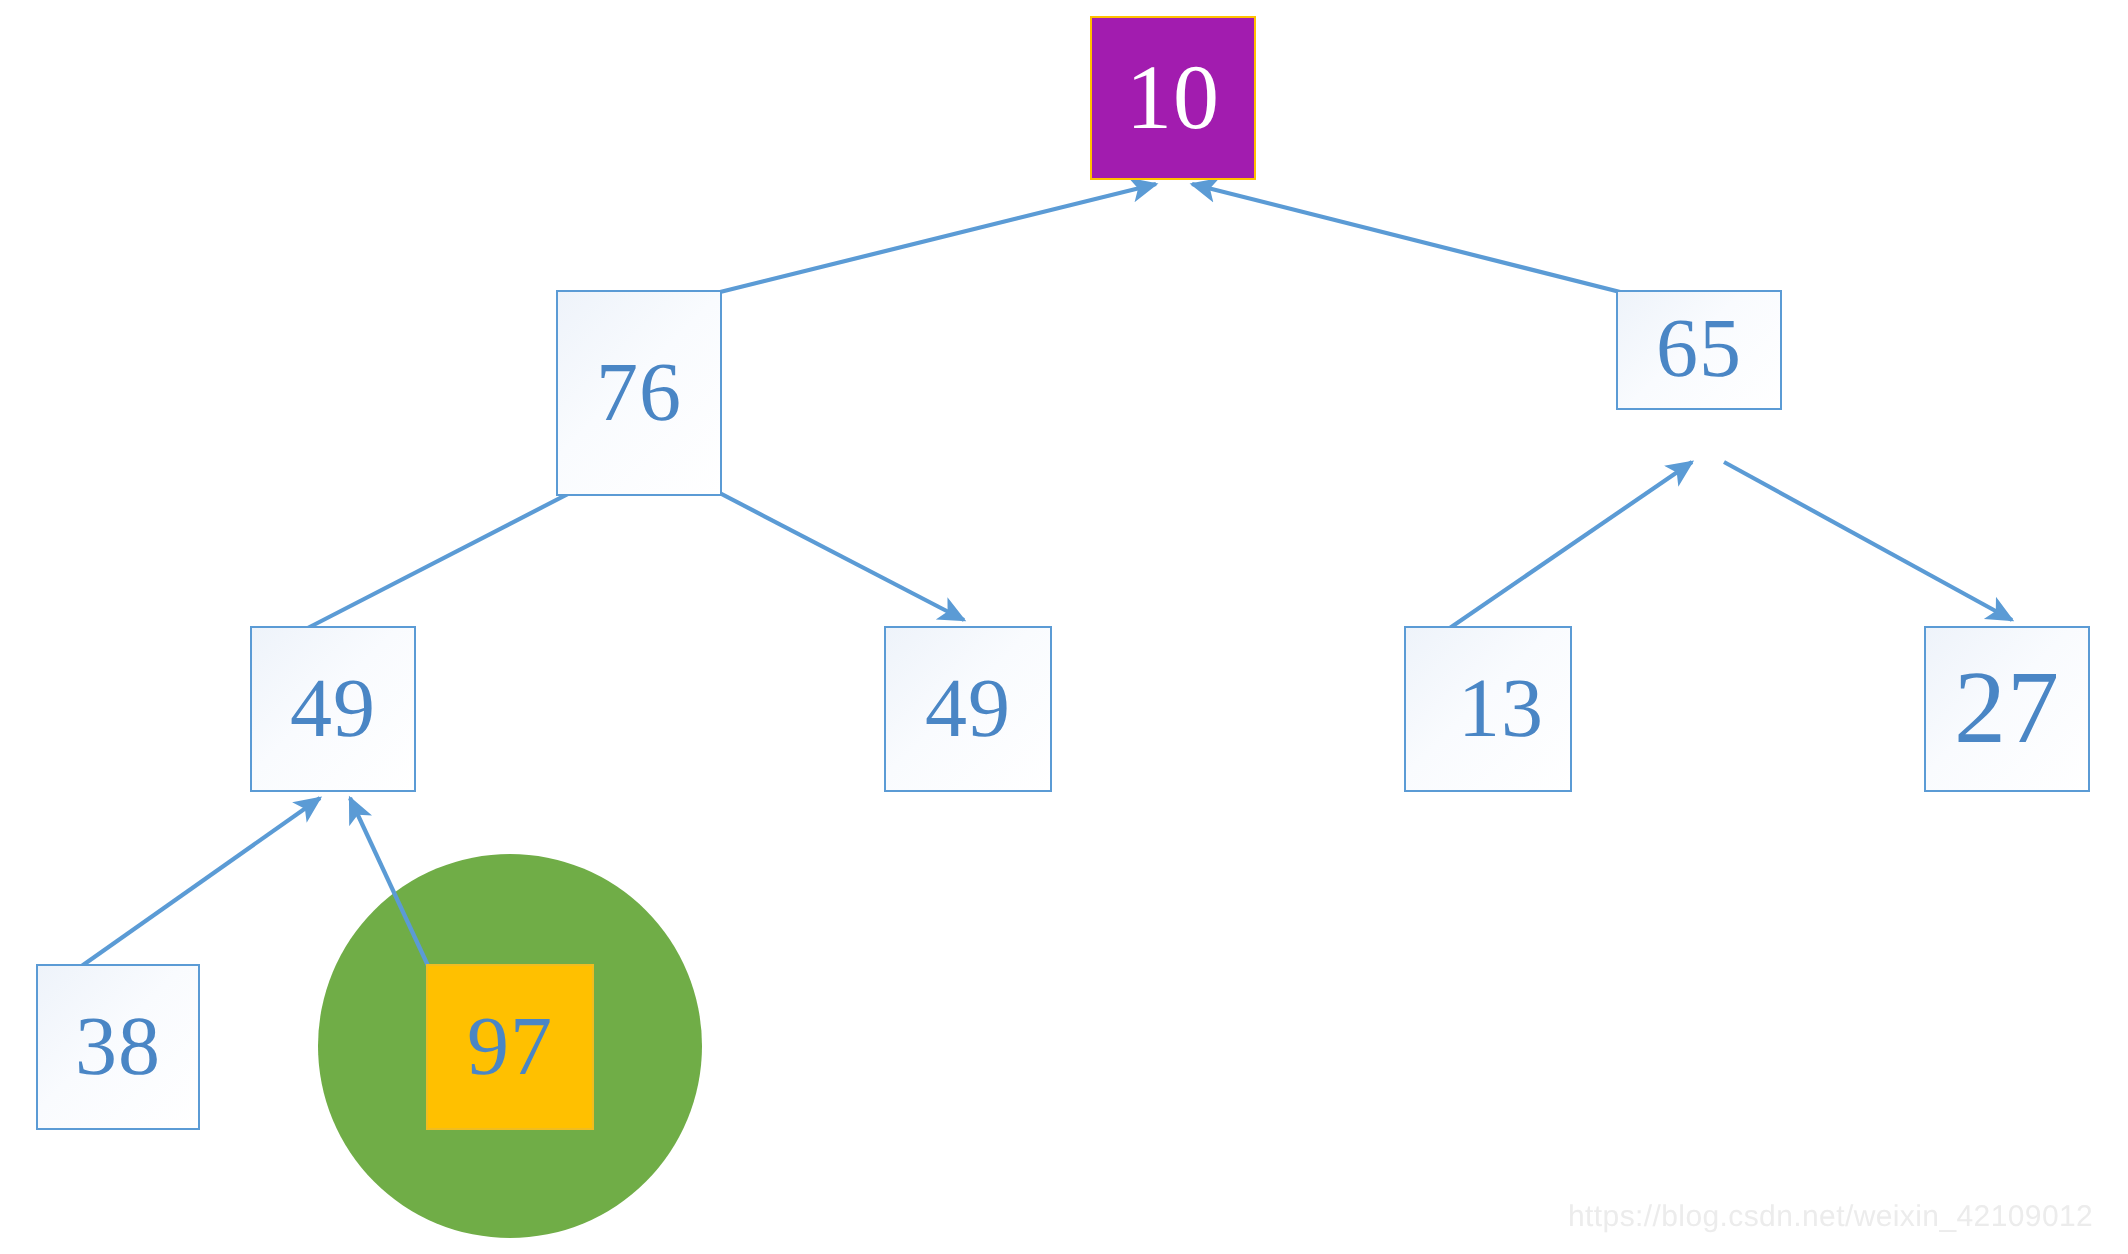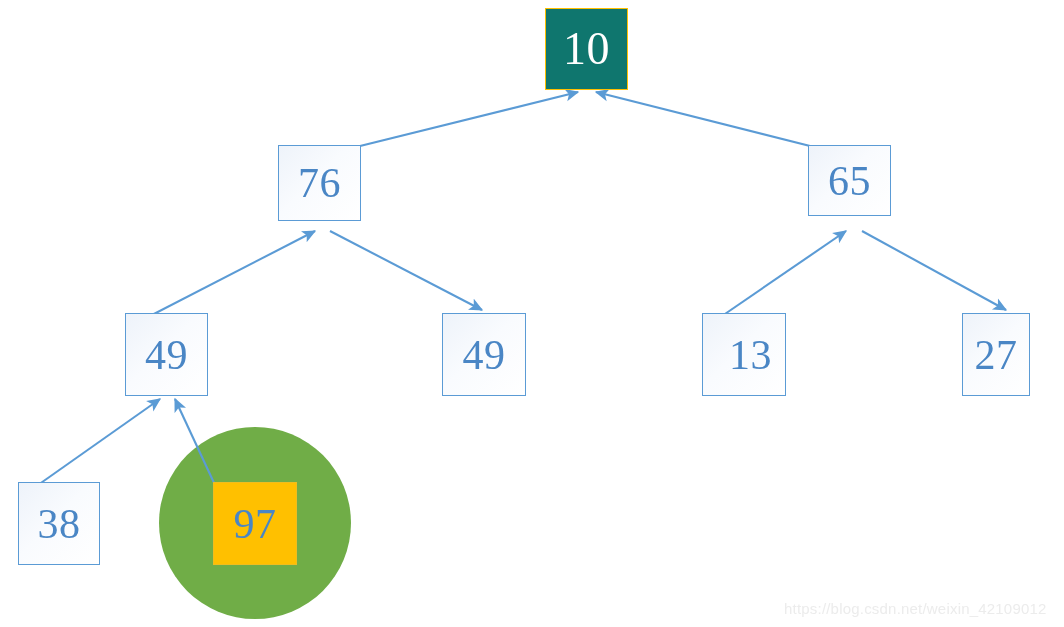--- a/index.html
+++ b/index.html
@@ -41,21 +41,21 @@
     letter-spacing: 0.5px;
     user-select: none;
   }
   .node-plain {
     background: linear-gradient(135deg, #eef3fa 0%, #f9fbfe 45%, #ffffff 100%);
     border: 1px solid #5B9BD5;
     color: #4A86C5;
     box-shadow: 0 0 0 0 rgba(0,0,0,0);
   }
   .node-marked {
-    background: #0f766e;
+    background: #a21caf;
     border: 1px solid #FFC000;
     color: #ffffff;
   }
   .node-inserted {
     background: #FFC000;
     border: 1px solid #F0BC20;
     color: #4A86C5;
     text-align: center;
   }
   .watermark {
@@ -90,36 +90,36 @@
         <line x1="862" y1="231" x2="1006" y2="310" stroke="#5B9BD5" stroke-width="2.1" marker-end="url(#arrowhead)"></line>
         <line x1="38" y1="485" x2="160" y2="399" stroke="#5B9BD5" stroke-width="2.1" marker-end="url(#arrowhead)"></line>
         <line x1="215" y1="485" x2="175" y2="399" stroke="#5B9BD5" stroke-width="2.1" marker-end="url(#arrowhead)"></line>
       </g>
   </svg>
 
   <div id="nodes-layer">
       <div class="node node-marked" style="left: 545px; top: 8px; width: 83px; height: 82px; font-size: 46px;">
         <span>10</span>
       </div>
-      <div class="node node-plain" style="left: 278px; top: 145px; width: 83px; height: 76px; font-size: 42px;">
+      <div class="node node-plain" style="left: 278px; top: 145px; width: 83px; height: 103px; font-size: 42px;">
         <span>76</span>
       </div>
-      <div class="node node-plain" style="left: 808px; top: 145px; width: 83px; height: 71px; font-size: 42px;">
+      <div class="node node-plain" style="left: 808px; top: 145px; width: 83px; height: 60px; font-size: 42px;">
         <span>65</span>
       </div>
       <div class="node node-plain" style="left: 125px; top: 313px; width: 83px; height: 83px; font-size: 42px;">
         <span>49</span>
       </div>
       <div class="node node-plain" style="left: 442px; top: 313px; width: 84px; height: 83px; font-size: 42px;">
         <span>49</span>
       </div>
       <div class="node node-plain" style="left: 702px; top: 313px; width: 84px; height: 83px; font-size: 42px; padding-left: 13px;">
         <span>13</span>
       </div>
-      <div class="node node-plain" style="left: 962px; top: 313px; width: 68px; height: 83px; font-size: 42px;">
+      <div class="node node-plain" style="left: 962px; top: 313px; width: 83px; height: 83px; font-size: 52px;">
         <span>27</span>
       </div>
       <div class="node node-plain" style="left: 18px; top: 482px; width: 82px; height: 83px; font-size: 42px;">
         <span>38</span>
       </div>
       <div class="node node-inserted" style="left: 213px; top: 482px; width: 84px; height: 83px; font-size: 42px;">
         <span>97</span>
       </div>
     </div>
 

